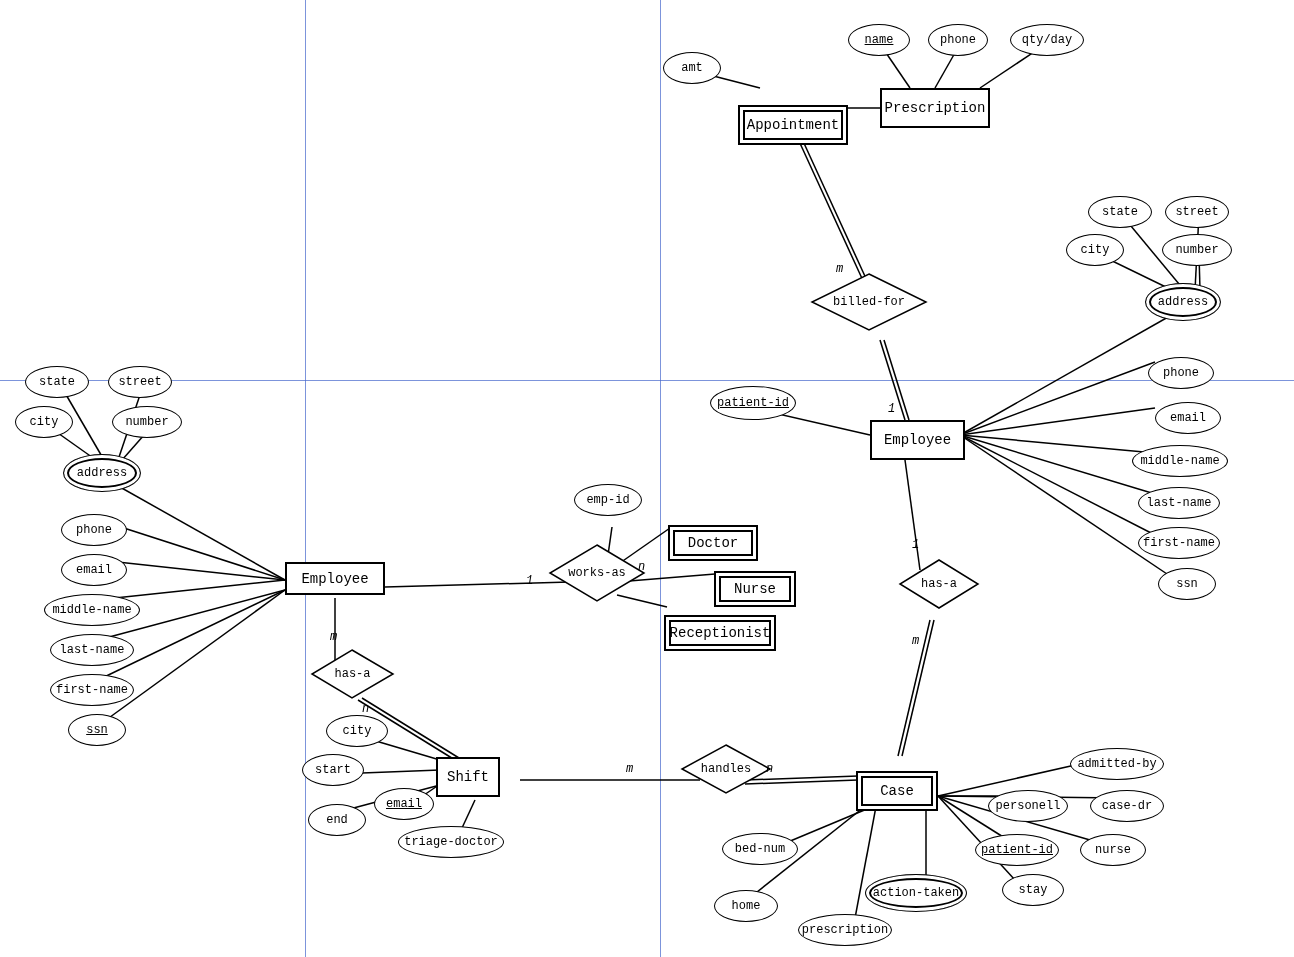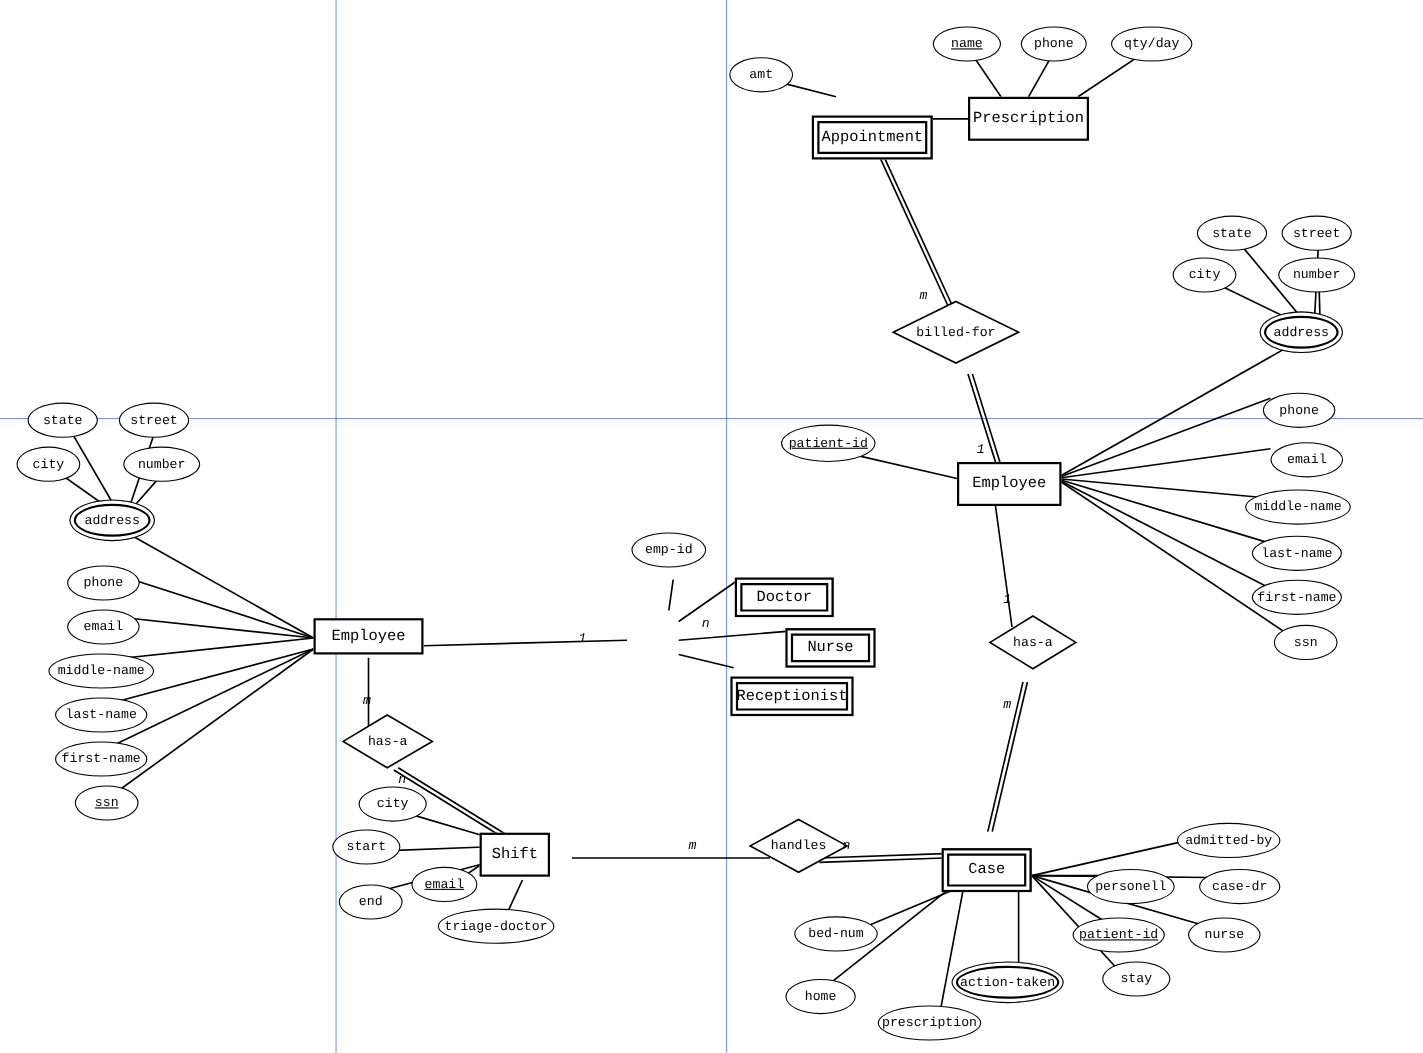--- a/index.html
+++ b/index.html
@@ -199,20 +199,26 @@
     <span>Case</span>
   </div>
 
   <div class="rel" style="left:810px; top:272px; width:118px; height:60px;">
     <svg width="118" height="60" style="position:absolute;top:0;left:0;">
       <polygon points="59,2 116,30 59,58 2,30" fill="white" stroke="black" stroke-width="1.5"></polygon>
     </svg>
     <span class="rel-label">billed-for</span>
   </div>
 
+  <div class="rel" style="left:548px; top:543px; width:98px; height:60px;">
+    <svg width="98" height="60" style="position:absolute;top:0;left:0;">
+      <polygon points="49,2 96,30 49,58 2,30" fill="white" stroke="black" stroke-width="1.5"></polygon>
+    </svg>
+    <span class="rel-label">works-as</span>
+  </div>
 
   <div class="rel" style="left:310px; top:648px; width:85px; height:52px;">
     <svg width="85" height="52" style="position:absolute;top:0;left:0;">
       <polygon points="42,2 83,26 42,50 2,26" fill="white" stroke="black" stroke-width="1.5"></polygon>
     </svg>
     <span class="rel-label">has-a</span>
   </div>
 
   <div class="rel" style="left:898px; top:558px; width:82px; height:52px;">
     <svg width="82" height="52" style="position:absolute;top:0;left:0;">

